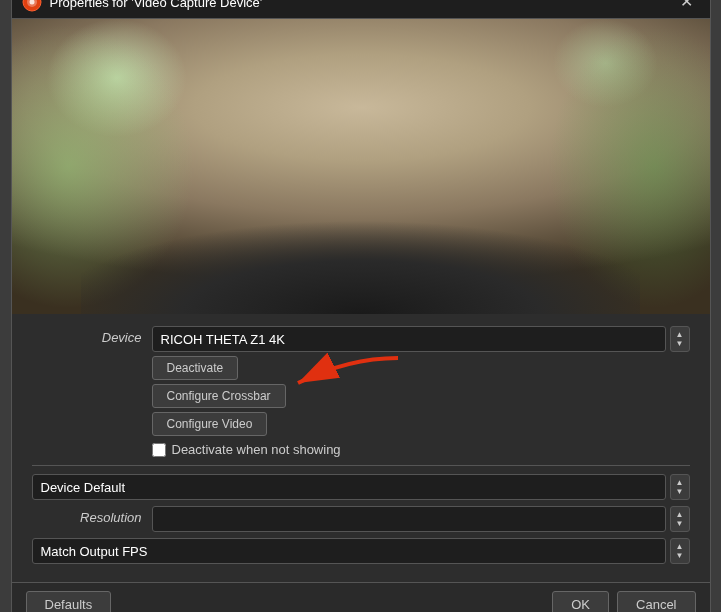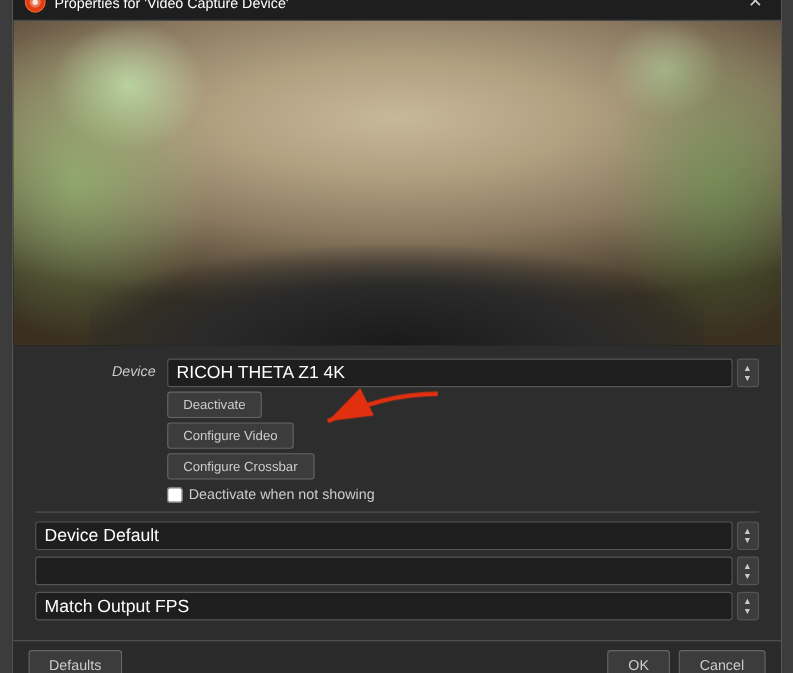--- a/index.html
+++ b/index.html
@@ -117,21 +117,21 @@
       align-items: center;
       gap: 4px;
     }
     .device-select {
       flex: 1;
       background: #1e1e1e;
       border: 1px solid #555;
       border-radius: 3px;
       color: #ffffff;
       padding: 3px 8px;
-      font-size: 16px;
+      font-size: 13px;
       height: 26px;
       appearance: none;
       -webkit-appearance: none;
     }
     .spinner-btn {
       background: #3c3c3c;
       border: 1px solid #555;
       border-radius: 3px;
       color: #ccc;
       width: 20px;
@@ -240,23 +240,23 @@
             <option value="RICOH THETA Z1 4K">RICOH THETA Z1 4K</option>
           </select>
           <div class="spinner-btn">
             <span>▲</span>
             <span>▼</span>
           </div>
         </div>
 
         <button class="action-btn">Deactivate</button>
 
+        <button class="action-btn">Configure Crossbar</button>
+
         <button class="action-btn">Configure Video</button>
-
-        <button class="action-btn">Configure Crossbar</button>
 
         <div class="checkbox-row">
           <input type="checkbox" style="">
           <span class="checkbox-label">Deactivate when not showing</span>
         </div>
       </div>
     </div>
 
     <hr class="divider">
 
@@ -266,20 +266,21 @@
           <option value="Device Default">Device Default</option>
         </select>
         <div class="spinner-btn">
           <span>▲</span>
           <span>▼</span>
         </div>
       </div>
     </div>
 
     <div class="form-row">
+      <div class="form-label">Resolution</div>
       <div class="select-row" style="flex:1">
         <select class="device-select">
           <option></option>
         </select>
         <div class="spinner-btn">
           <span>▲</span>
           <span>▼</span>
         </div>
       </div>
     </div>

